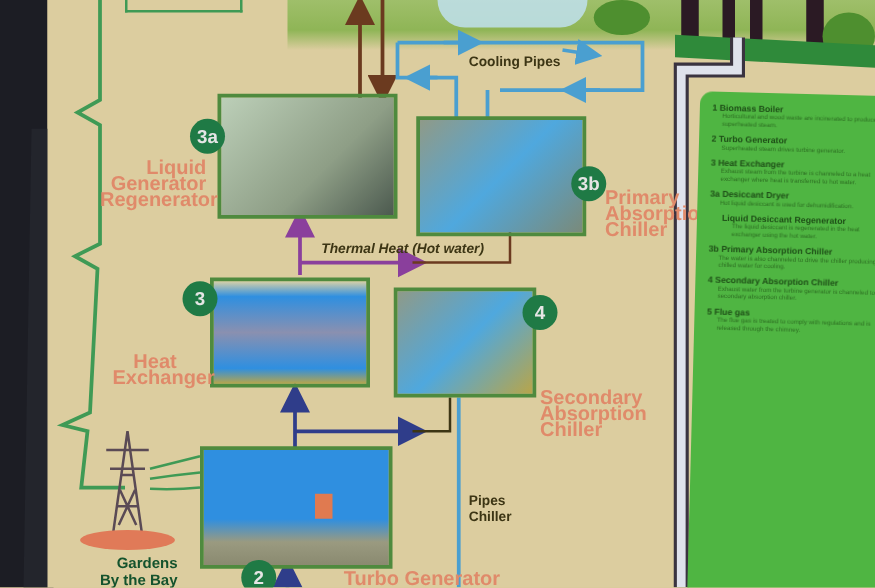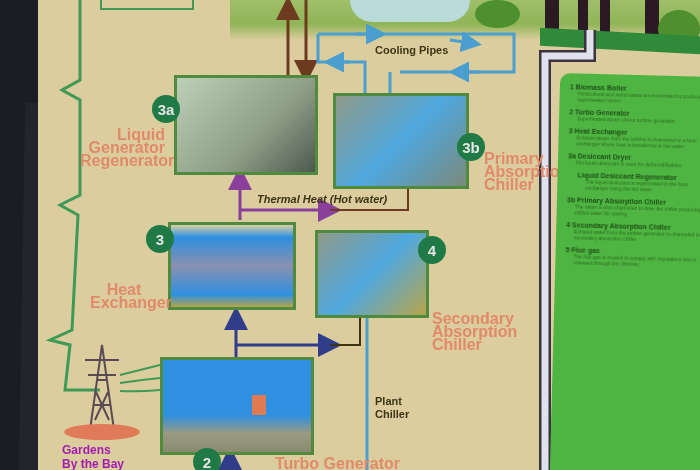--- a/index.html
+++ b/index.html
@@ -118,30 +118,30 @@
 
 <div class="abs panel" style="left:315px;top:230px;width:108px;height:82px;background:linear-gradient(135deg,#8f9a88,#4fa8de 50%,#b8a54a);"></div>
 <div class="abs badge" style="left:418px;top:236px;">4</div>
 <div class="abs lbl-orange" style="left:432px;top:283px;margin-top:29px;">
   <div>Secondary</div>
   <div>Absorption</div>
   <div>Chiller</div>
 </div>
 
 <div class="abs lbl-dark" style="left:375px;top:395px;">
-  <div>Plant</div>
+  <div>Pipes</div>
   <div>Chiller</div>
 </div>
 
 <div class="abs panel" style="left:160px;top:357px;width:148px;height:92px;background:linear-gradient(180deg,#2f8fe0 0%,#2f8fe0 60%,#9a9a80 80%,#8a8a70);"></div>
 <div class="abs" style="left:252px;top:395px;width:14px;height:20px;background:#e07a50;"></div>
 <div class="abs badge" style="left:193px;top:448px;">2</div>
 <div class="abs lbl-orange" style="left:240px;top:457px;padding-left:35px;">Turbo Generator</div>
 
-<div class="abs lbl-dark" style="left:62px;top:443px;width:80px;text-align:left;font-size:12px;line-height:14px;color:#a21caf;">
+<div class="abs lbl-dark" style="left:62px;top:443px;width:80px;text-align:right;font-size:12px;line-height:14px;color:#14532d;">
   <div>Gardens</div>
   <div>By the Bay</div>
 </div>
 
 <div class="abs side blur">
   <div style="padding:10px 6px 0 10px;">
     <div class="item">
         <h4>1 Biomass Boiler</h4>
         <p>Horticultural and wood waste are incinerated to produce superheated steam.</p>
       </div>

